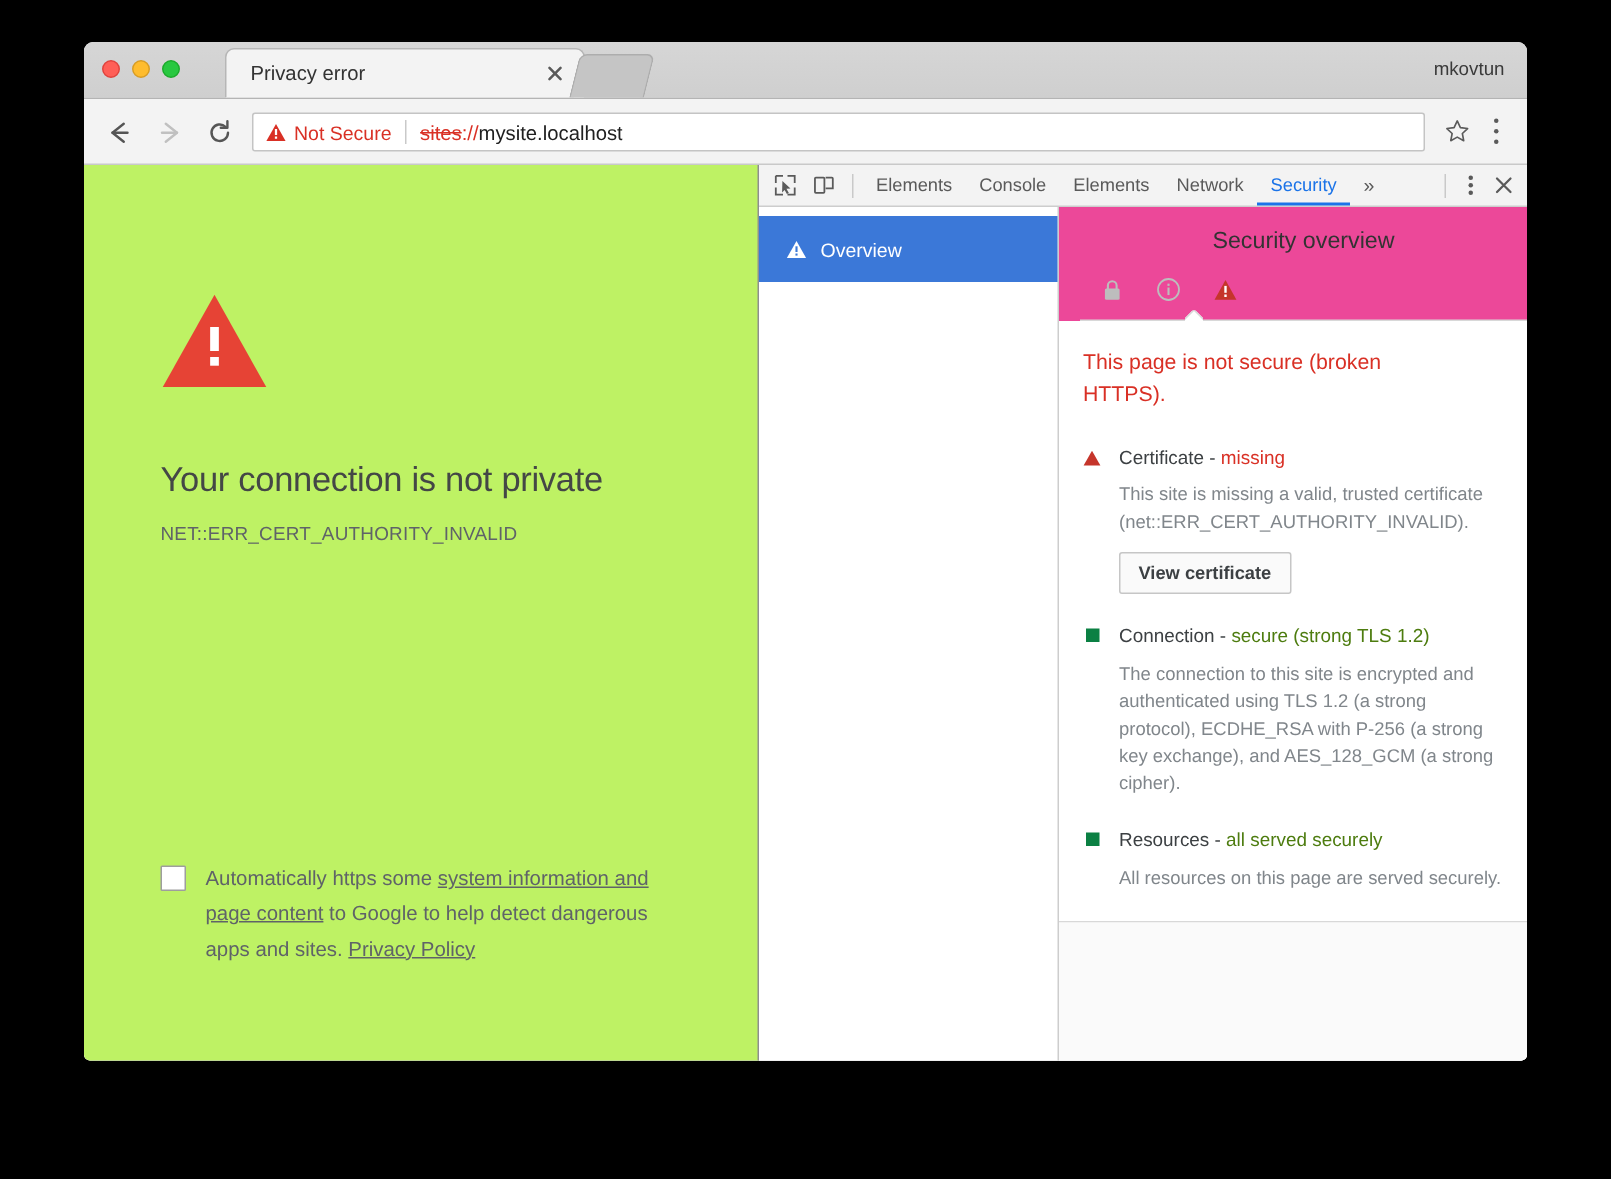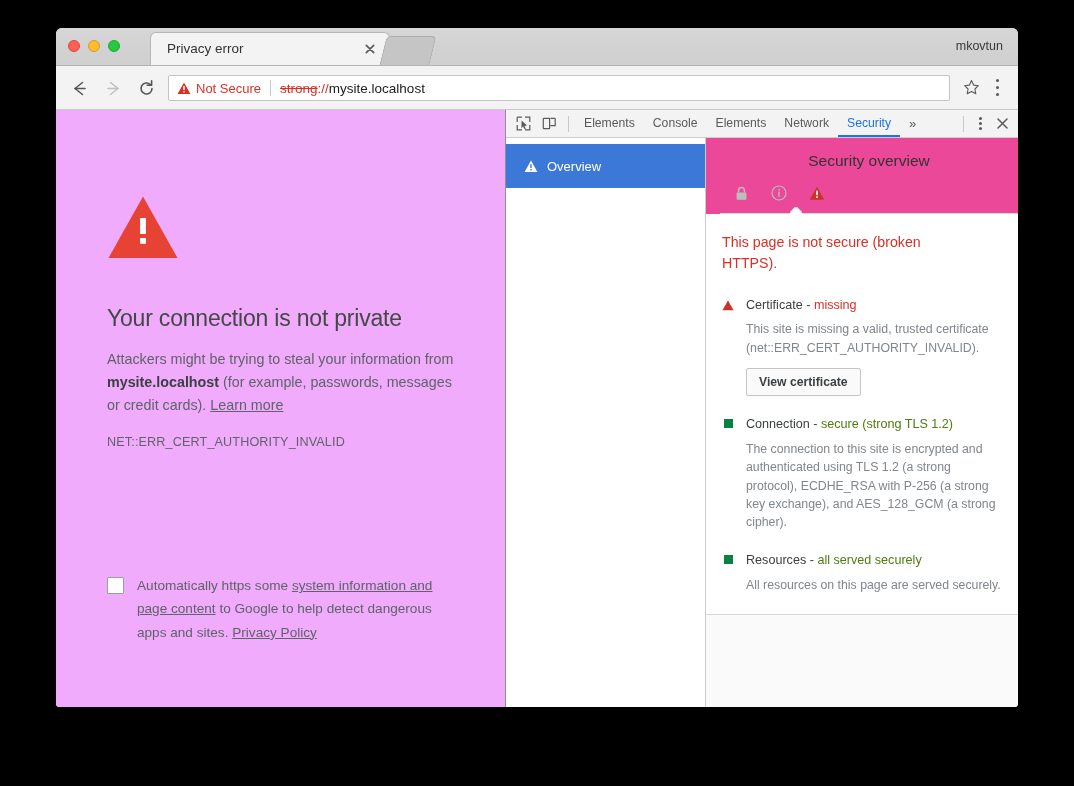--- a/index.html
+++ b/index.html
@@ -196,21 +196,21 @@
     position: relative;
     height: 598px;
     display: flex;
     background: #f8f8f8;
   }
 
   
   #errorpage {
     width: 450px;
     flex: 0 0 450px;
-    background: #f0abfc;
+    background: #bef264;
     border-right: 1px solid #8f8f8f;
     box-sizing: border-box;
     position: relative;
   }
   #err-inner {
     position: absolute;
     left: 51px;
     top: 85px;
     width: 350px;
   }
@@ -524,21 +524,21 @@
     <div id="omnibox">
       <div id="security-chip">
         <svg width="14" height="13" viewBox="0 0 14 13">
           <path d="M7 0.6 L13.4 12 L0.6 12 Z" fill="#d93025"></path>
           <rect x="6.25" y="4" width="1.5" height="4" fill="#fff"></rect>
           <rect x="6.25" y="9" width="1.5" height="1.5" fill="#fff"></rect>
         </svg>
         <span>Not Secure</span>
       </div>
       <div id="chip-divider"></div>
-      <div id="url-text"><span id="url-scheme">strong</span><span id="url-sep">://</span><span id="url-host">mysite.localhost</span></div>
+      <div id="url-text"><span id="url-scheme">sites</span><span id="url-sep">://</span><span id="url-host">mysite.localhost</span></div>
     </div>
 
     <div id="star-btn">
       <svg width="17" height="17" viewBox="0 0 17 17">
         <path d="M8.5 1.6 L10.6 6.1 L15.4 6.7 L11.9 10 L12.8 14.8 L8.5 12.4 L4.2 14.8 L5.1 10 L1.6 6.7 L6.4 6.1 Z" fill="none" stroke="#5a5a5a" stroke-width="1.1" stroke-linejoin="round"></path>
       </svg>
     </div>
     <div id="chrome-menu">
       <i></i>
         <i></i>
@@ -551,21 +551,20 @@
     <div id="errorpage">
       <div id="err-inner">
         <div id="err-icon">
           <svg width="72" height="66" viewBox="0 0 72 66">
             <path d="M36 1.5 L70.5 63 L1.5 63 Z" fill="#e64335"></path>
             <rect x="33.1" y="23" width="5.8" height="16" fill="#fff"></rect>
             <rect x="33.1" y="43" width="5.8" height="5.8" fill="#fff"></rect>
           </svg>
         </div>
         <h1 id="err-title">Your connection is not private</h1>
-        <p id="err-para"><span>Attackers might be trying to steal your information from </span><b>mysite.localhost</b><span> (for example, passwords, messages or credit cards). </span><span class="ulink">Learn more</span></p>
         <p id="err-code">NET::ERR_CERT_AUTHORITY_INVALID</p>
       </div>
 
       <div id="err-optin">
         <div id="optin-box"></div>
         <div id="optin-text"><span>Automatically https some </span><span class="ulink">system information and page content</span><span> to Google to help detect dangerous apps and sites. </span><span class="ulink">Privacy Policy</span></div>
       </div>
 
     </div>
 

